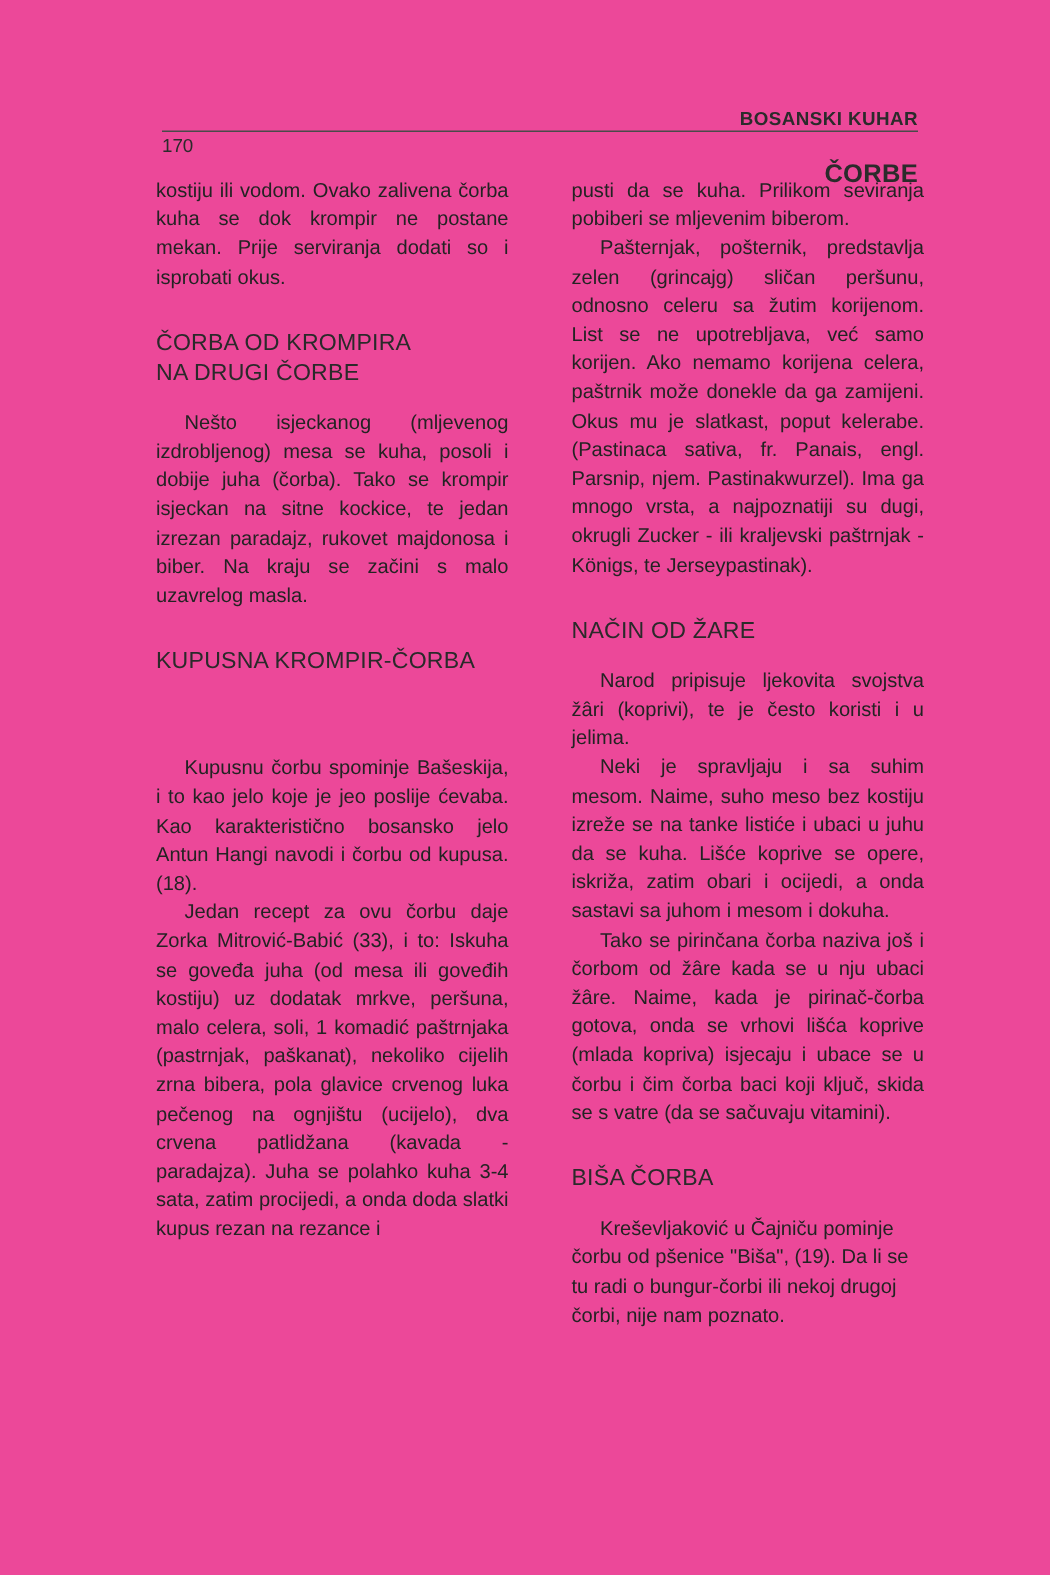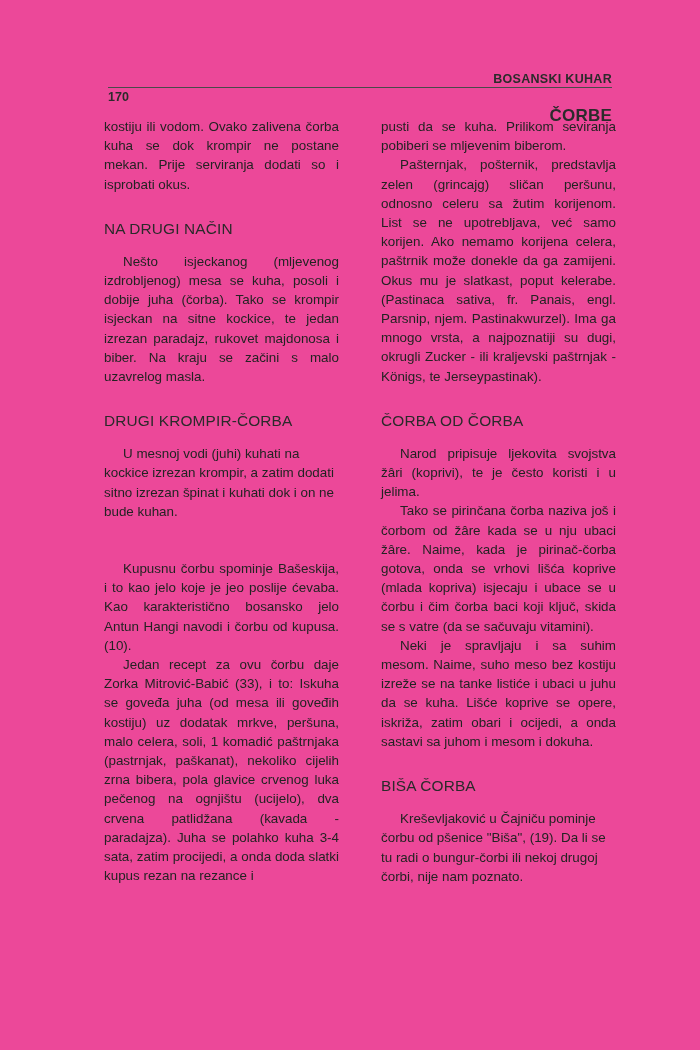--- a/index.html
+++ b/index.html
@@ -50,21 +50,21 @@
     margin: 0;
   }
   .head-row {
     display: flex;
     justify-content: space-between;
     align-items: flex-start;
     margin-top: 2px;
   }
   .folio {
     font-size: 12.5px;
-    font-weight: bold;
+    font-weight: normal;
     color: #2b2b2b;
     line-height: 14px;
   }
   .section-name {
     font-size: 17px;
     font-weight: bold;
     color: #2b2b2b;
     line-height: 14px;
     letter-spacing: 0.2px;
     margin-top: 19px;
@@ -126,46 +126,46 @@
     </div>
   </div>
 
   <div class="columns">
 
     <div class="col">
 
       <p class="body">kostiju ili vodom. Ovako zalivena čorba kuha se dok krompir ne postane mekan. Prije serviranja dodati so i isprobati okus.</p>
 
       <div class="sp-before-title"></div>
-      <h2 class="recipe-title">NA DRUGI NAČIN</h2>
+      <h2 class="recipe-title">ČORBA OD KROMPIRA</h2>
+      <h2 class="recipe-title">NA DRUGI ČORBE</h2>
       <div class="sp-after-title"></div>
       <p class="body indent">Nešto isjeckanog (mljevenog izdrobljenog) mesa se kuha, posoli i dobije juha (čorba). Tako se krompir isjeckan na sitne kockice, te jedan izrezan paradajz, rukovet majdonosa i biber. Na kraju se začini s malo uzavrelog masla.</p>
 
       <div class="sp-before-title"></div>
-      <h2 class="recipe-title">DRUGI KROMPIR-ČORBA</h2>
+      <h2 class="recipe-title">KUPUSNA KROMPIR-ČORBA</h2>
       <div class="sp-after-title"></div>
-      <p class="body indent last">U mesnoj vodi (juhi) kuhati na kockice izrezan krompir, a zatim dodati sitno izrezan špinat i kuhati dok i on ne bude kuhan.</p>
 
       <div class="sp-before-title"></div>
       <div class="sp-after-title"></div>
-      <p class="body indent">Kupusnu čorbu spominje Bašeskija, i to kao jelo koje je jeo poslije ćevaba. Kao karakteristično bosansko jelo Antun Hangi navodi i čorbu od kupusa. (10).</p>
+      <p class="body indent">Kupusnu čorbu spominje Bašeskija, i to kao jelo koje je jeo poslije ćevaba. Kao karakteristično bosansko jelo Antun Hangi navodi i čorbu od kupusa. (18).</p>
       <p class="body indent">Jedan recept za ovu čorbu daje Zorka Mitrović-Babić (33), i to: Iskuha se goveđa juha (od mesa ili goveđih kostiju) uz dodatak mrkve, peršuna, malo celera, soli, 1 komadić paštrnjaka (pastrnjak, paškanat), nekoliko cijelih zrna bibera, pola glavice crvenog luka pečenog na ognjištu (ucijelo), dva crvena patlidžana (kavada - paradajza). Juha se polahko kuha 3-4 sata, zatim procijedi, a onda doda slatki kupus rezan na rezance i</p>
     </div>
 
     <div class="col">
 
       <p class="body">pusti da se kuha. Prilikom seviranja pobiberi se mljevenim biberom.</p>
       <p class="body indent">Pašternjak, pošternik, predstavlja zelen (grincajg) sličan peršunu, odnosno celeru sa žutim korijenom. List se ne upotrebljava, već samo korijen. Ako nemamo korijena celera, paštrnik može donekle da ga zamijeni. Okus mu je slatkast, poput kelerabe. (Pastinaca sativa, fr. Panais, engl. Parsnip, njem. Pastinakwurzel). Ima ga mnogo vrsta, a najpoznatiji su dugi, okrugli Zucker - ili kraljevski paštrnjak - Königs, te Jerseypastinak).</p>
 
       <div class="sp-before-title"></div>
-      <h2 class="recipe-title">ČORBA OD ČORBA</h2>
+      <h2 class="recipe-title">NAČIN OD ŽARE</h2>
       <div class="sp-after-title"></div>
       <p class="body indent">Narod pripisuje ljekovita svojstva žâri (koprivi), te je često koristi i u jelima.</p>
+      <p class="body indent">Neki je spravljaju i sa suhim mesom. Naime, suho meso bez kostiju izreže se na tanke listiće i ubaci u juhu da se kuha. Lišće koprive se opere, iskriža, zatim obari i ocijedi, a onda sastavi sa juhom i mesom i dokuha.</p>
       <p class="body indent">Tako se pirinčana čorba naziva još i čorbom od žâre kada se u nju ubaci žâre. Naime, kada je pirinač-čorba gotova, onda se vrhovi lišća koprive (mlada kopriva) isjecaju i ubace se u čorbu i čim čorba baci koji ključ, skida se s vatre (da se sačuvaju vitamini).</p>
-      <p class="body indent">Neki je spravljaju i sa suhim mesom. Naime, suho meso bez kostiju izreže se na tanke listiće i ubaci u juhu da se kuha. Lišće koprive se opere, iskriža, zatim obari i ocijedi, a onda sastavi sa juhom i mesom i dokuha.</p>
 
       <div class="sp-before-title"></div>
       <h2 class="recipe-title">BIŠA ČORBA</h2>
       <div class="sp-after-title"></div>
       <p class="body indent last">Kreševljaković u Čajniču pominje čorbu od pšenice "Biša", (19). Da li se tu radi o bungur-čorbi ili nekoj drugoj čorbi, nije nam poznato.</p>
     </div>
 
   </div>
 </div>
 

